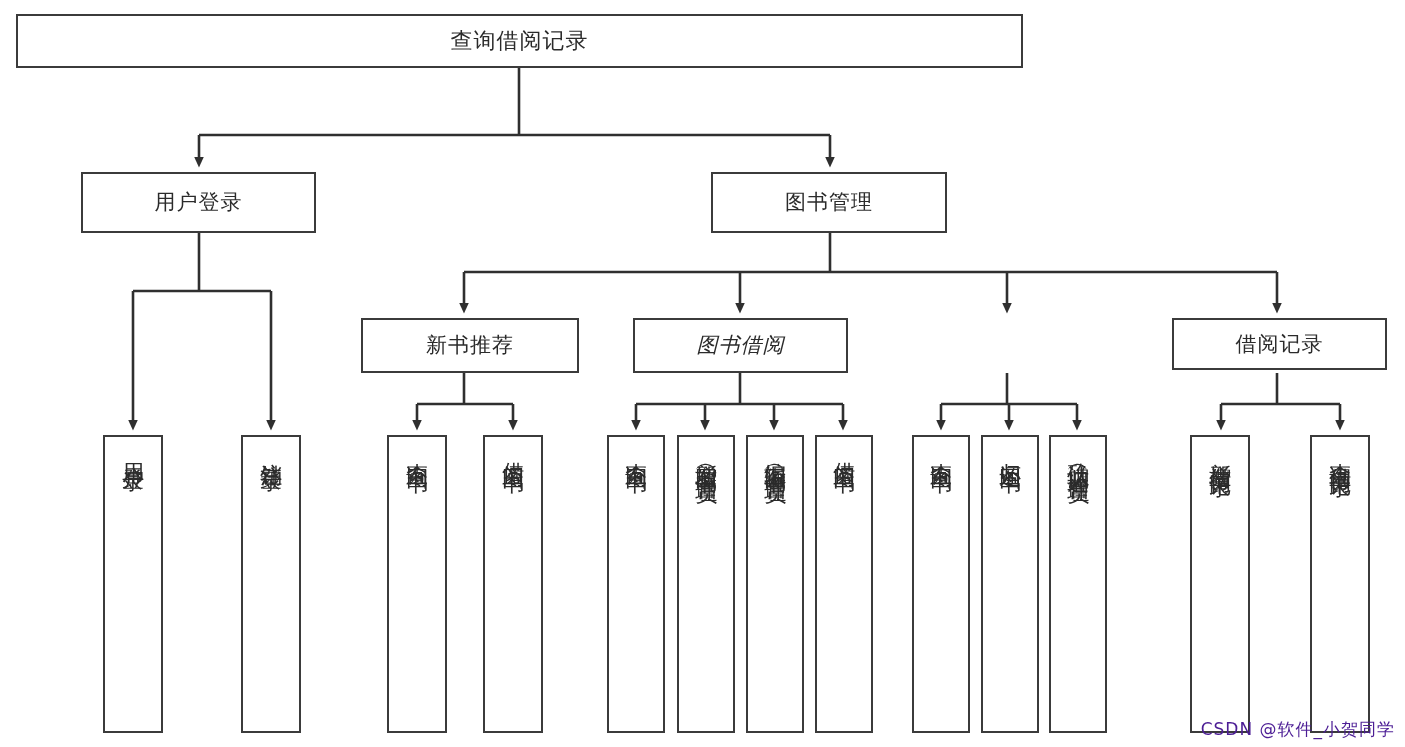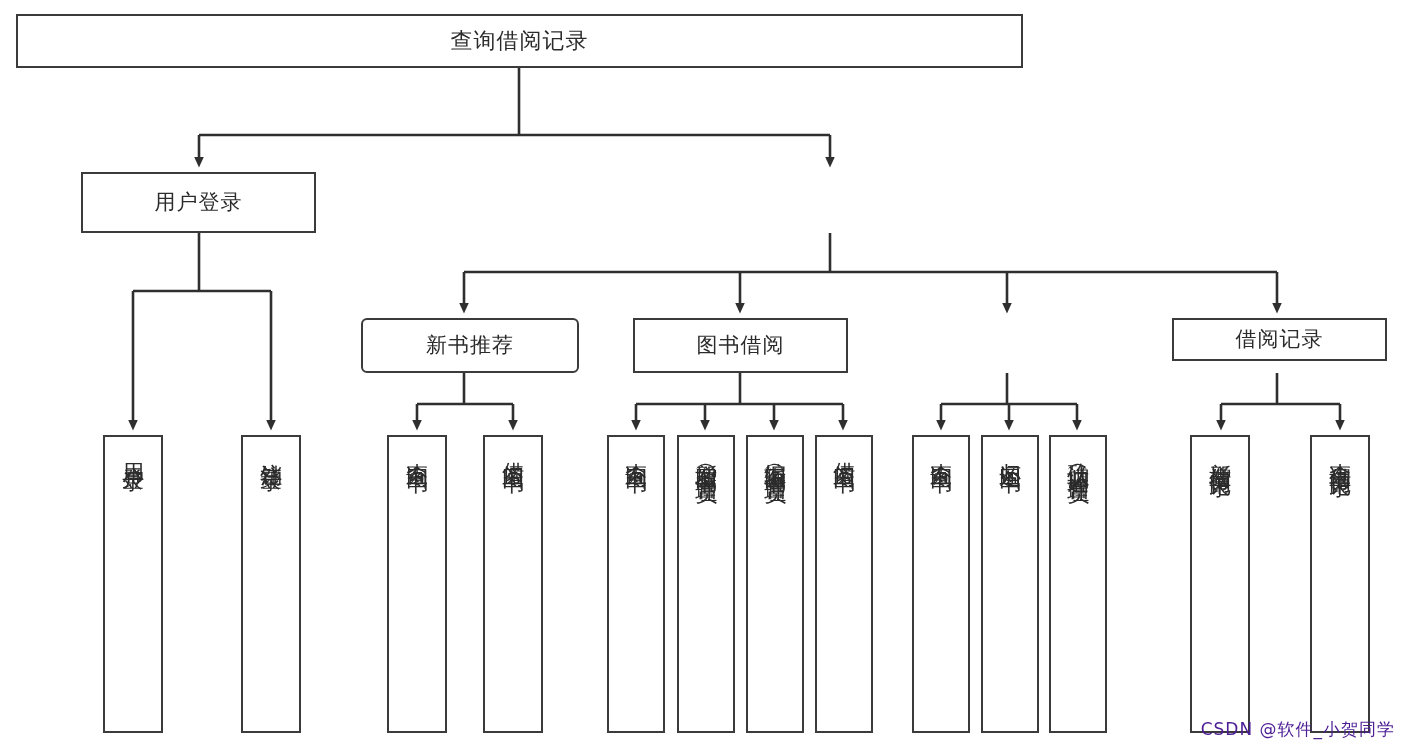--- a/index.html
+++ b/index.html
@@ -112,28 +112,31 @@
     </g>
   </svg>
 
   <div class="node root" style="left:16px;top:14px;width:1007px;height:54px;">
     <span class="label">查询借阅记录</span>
   </div>
 
   <div class="node" style="left:81px;top:172px;width:235px;height:61px;">
     <span class="label">用户登录</span>
   </div>
+  <div class="node" style="left:711px;top:172px;width:236px;height:61px;">
+    <span class="label">图书管理</span>
+  </div>
 
-  <div class="node" style="left:361px;top:318px;width:218px;height:55px;border-radius:6px;">
+  <div class="node" style="left:361px;top:318px;width:218px;height:55px;">
     <span class="label">新书推荐</span>
   </div>
-  <div class="node" style="left:633px;top:318px;width:215px;height:55px;">
+  <div class="node" style="left:633px;top:318px;width:215px;height:55px;font-style:italic;">
     <span class="label">图书借阅</span>
   </div>
-  <div class="node" style="left:1172px;top:318px;width:215px;height:43px;">
+  <div class="node" style="left:1172px;top:318px;width:215px;height:52px;">
     <span class="label">借阅记录</span>
   </div>
 
   <div class="node leaf" style="left:103px;top:435px;width:60px;height:298px;">
     <span class="label">用户登录</span>
   </div>
   <div class="node leaf" style="left:241px;top:435px;width:60px;height:298px;">
     <span class="label">注销登录</span>
   </div>
 

